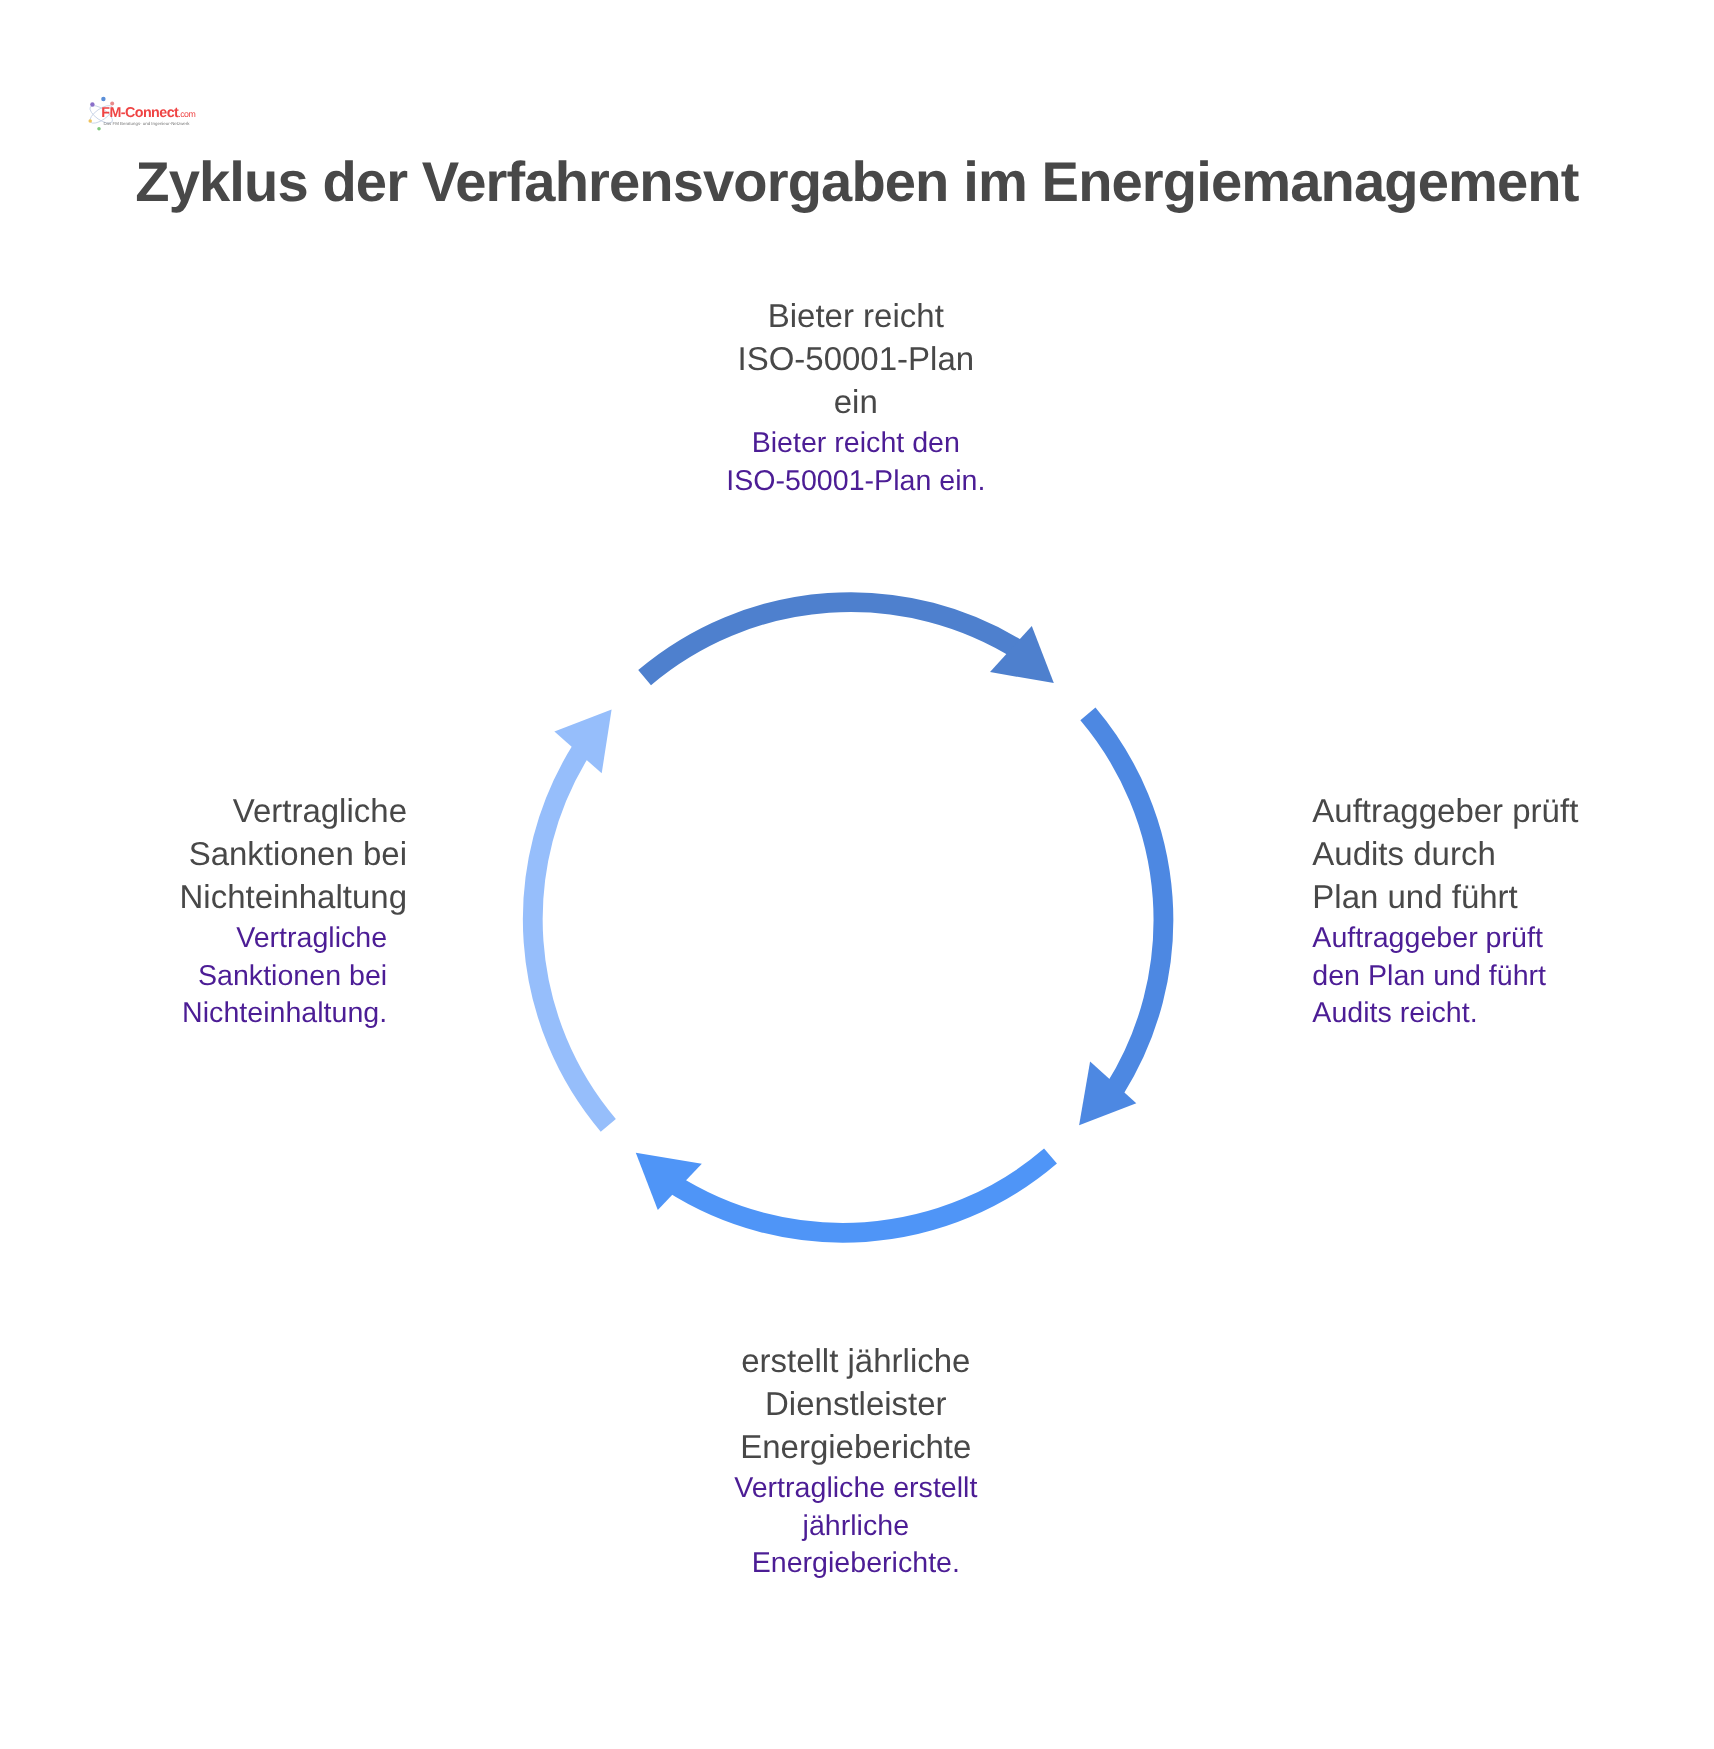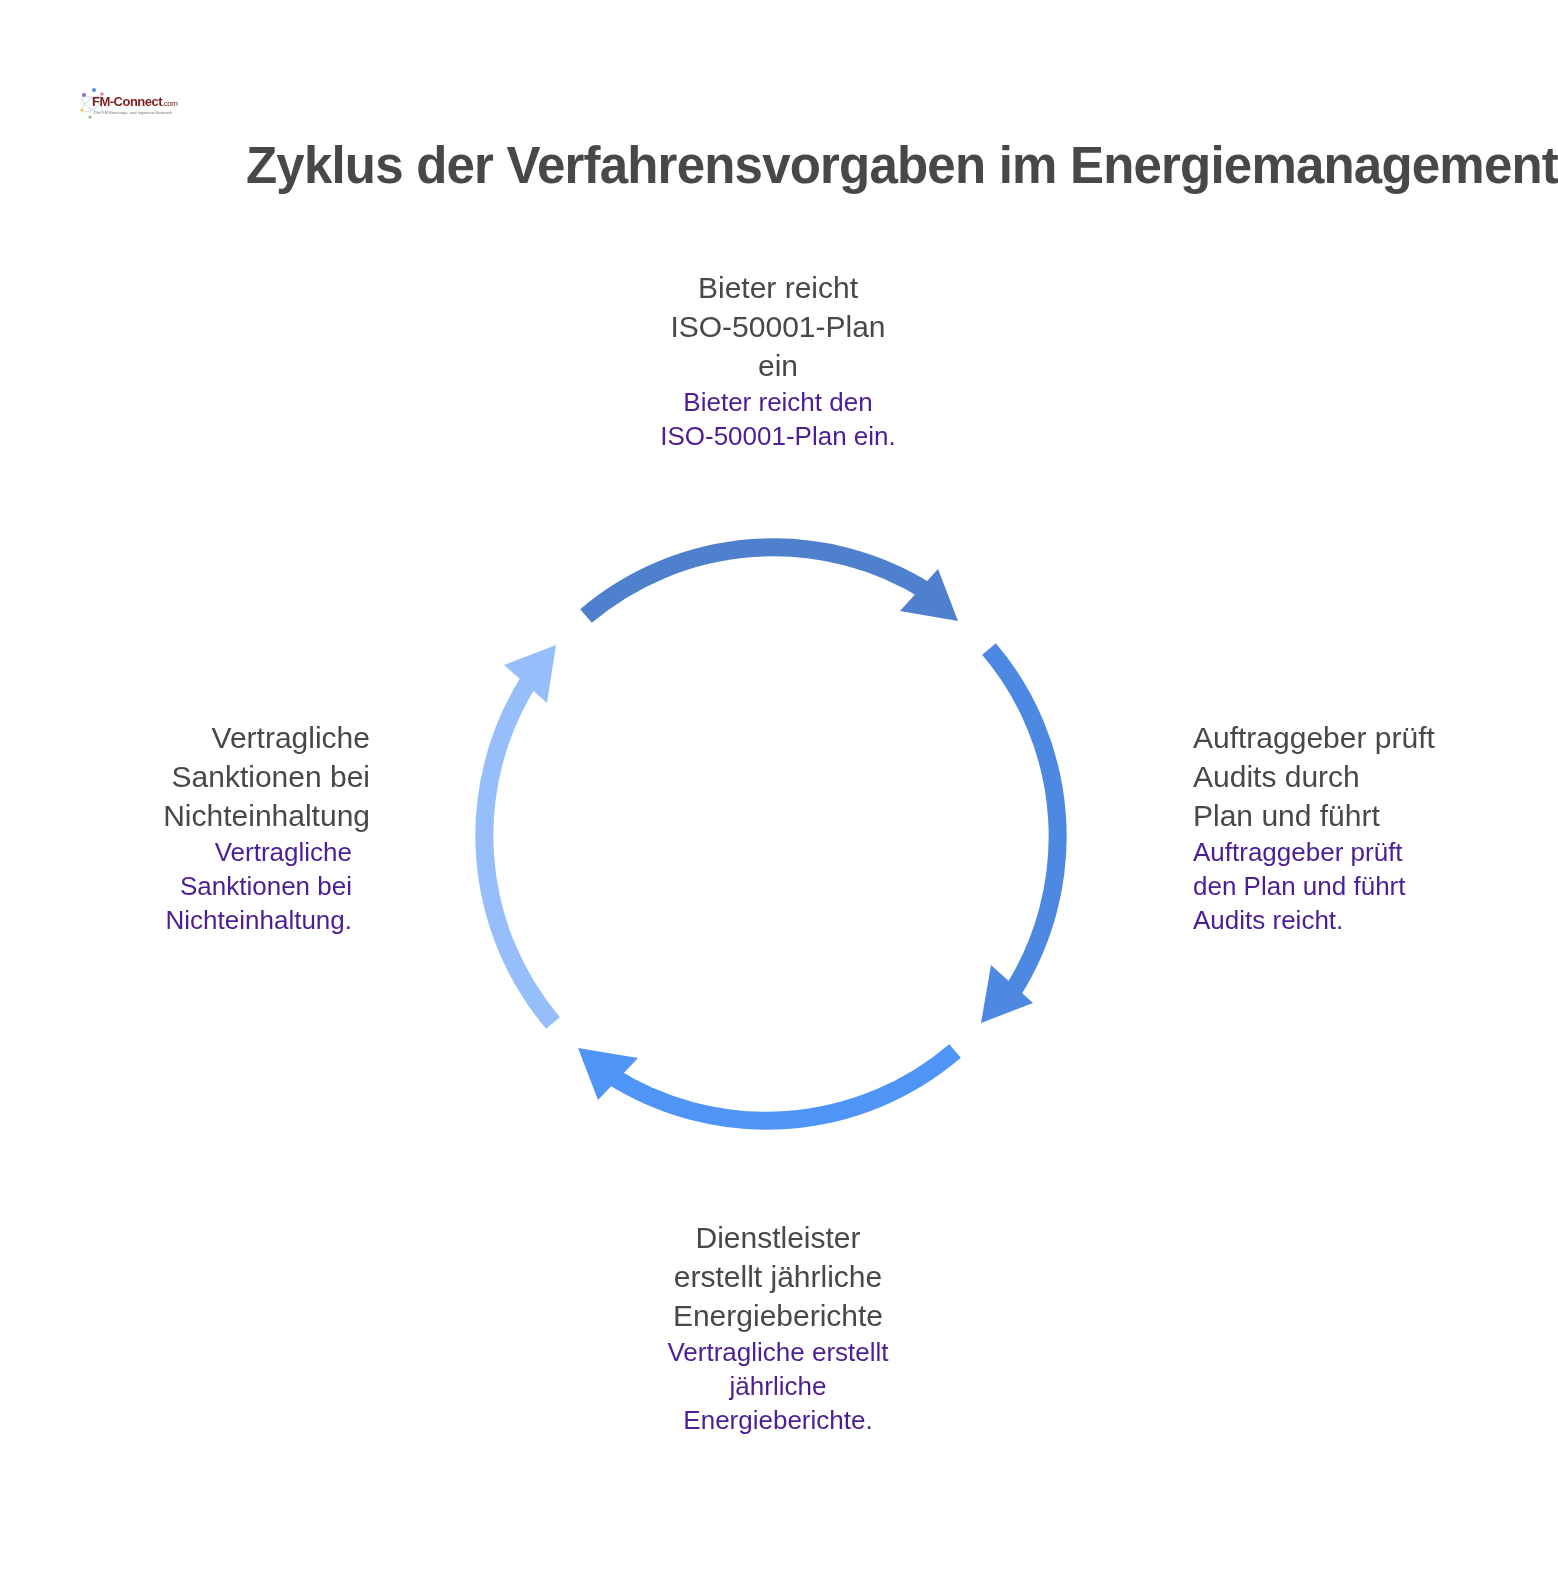--- a/index.html
+++ b/index.html
@@ -22,42 +22,42 @@
       width: 82px;
       height: 38px;
     }
     .logo-text {
       position: absolute;
       left: 14px;
       top: 8px;
       font-family: "Liberation Sans", sans-serif;
       font-weight: bold;
       font-size: 13px;
-      color: #7f1d1d;
+      color: #ef4444;
       letter-spacing: -0.5px;
       white-space: nowrap;
     }
     .logo-text .dom {
       font-size: 8px;
       font-weight: normal;
     }
     .logo-sub {
       position: absolute;
       left: 16px;
       top: 24px;
       font-size: 4px;
       color: #777;
       white-space: nowrap;
     }
     .title {
       position: absolute;
       left: 0;
       right: 0;
       top: 136px;
-      text-align: right;
+      text-align: center;
       font-family: "Liberation Sans", sans-serif;
       font-weight: bold;
       font-size: 51px;
       letter-spacing: -0.8px;
       color: #484848;
       white-space: nowrap;
     }
     .diagram {
       position: absolute;
       left: 0;
@@ -170,22 +170,22 @@
   </div>
   <div class="desc">
     <div>Auftraggeber prüft</div>
     <div>den Plan und führt</div>
     <div>Audits reicht.</div>
   </div>
 </div>
 
 <div class="node bottom">
   <div class="head">
+    <div>erstellt jährliche</div>
     <div>Dienstleister</div>
-    <div>erstellt jährliche</div>
     <div>Energieberichte</div>
   </div>
   <div class="desc">
     <div>Vertragliche erstellt</div>
     <div>jährliche</div>
     <div>Energieberichte.</div>
   </div>
 </div>
 
 <div class="node left">

